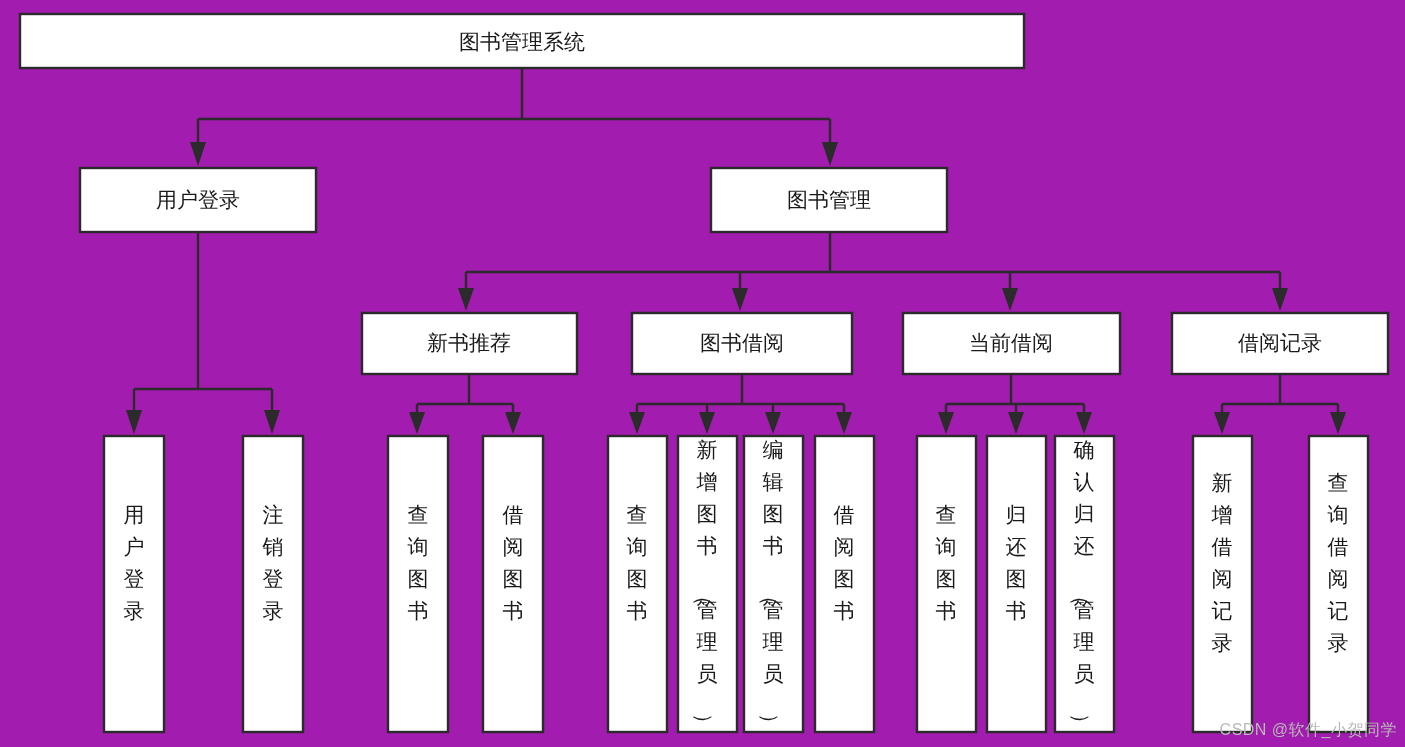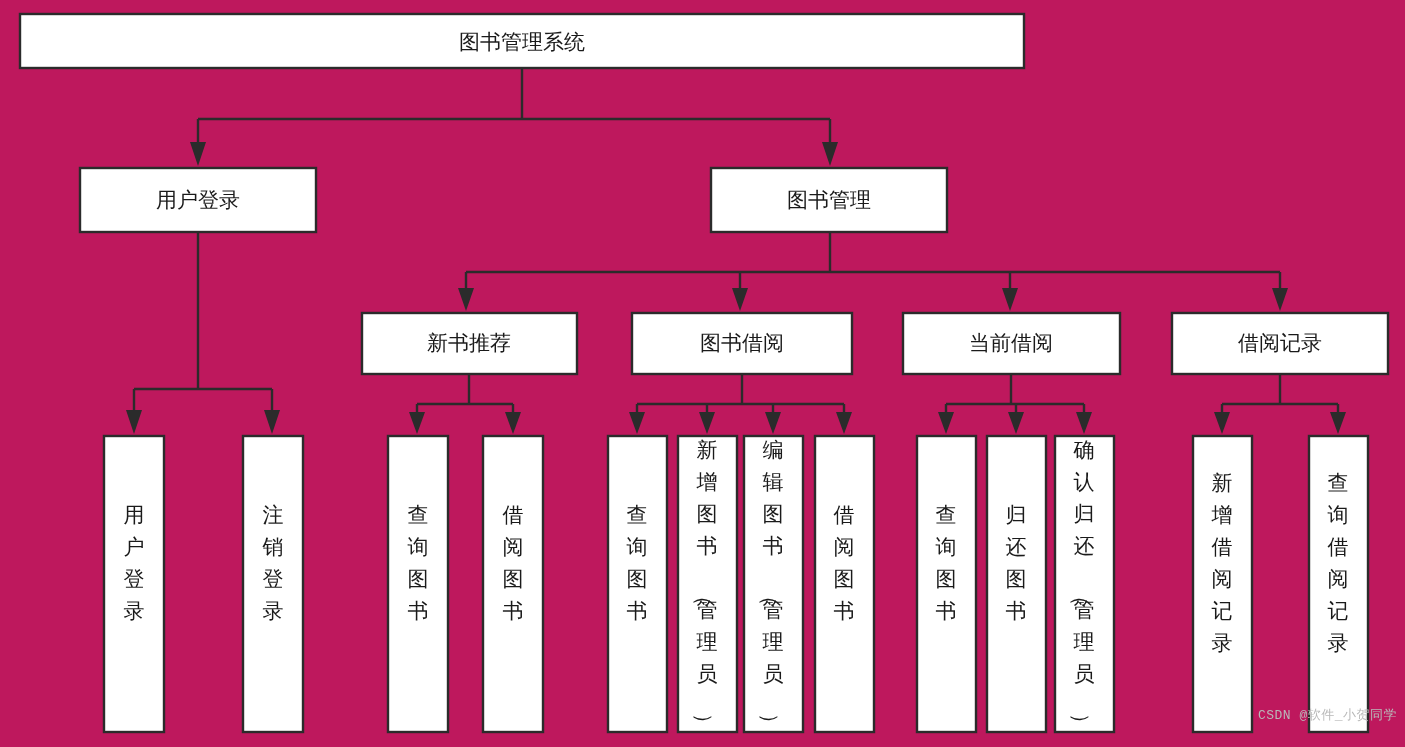--- a/index.html
+++ b/index.html
@@ -7,21 +7,21 @@
     padding: 0;
     background: #ffffff;
   }
   body {
     font-family: "DejaVu Sans", "Liberation Sans", sans-serif;
   }
   #diagram-root {
     position: relative;
     width: 1405px;
     height: 747px;
-    background: #be185d;
+    background: #a21caf;
     overflow: hidden;
   }
   svg.diagram-canvas {
     position: absolute;
     left: 0;
     top: 0;
     width: 1405px;
     height: 747px;
   }
   .node-box {
@@ -47,23 +47,23 @@
     stroke-width: 2.4;
     fill: none;
   }
   .arrow-head {
     fill: #2b2b2b;
     stroke: none;
   }
   .watermark-text {
     position: absolute;
     right: 8px;
-    bottom: 23px;
-    font-family: Liberation Mono, monospace;
-    font-size: 13px;
+    bottom: 6px;
+    font-family: Liberation Sans, sans-serif;
+    font-size: 16px;
     color: #b9b9b9;
     white-space: nowrap;
     letter-spacing: 0.5px;
   }
 </style>
 </head>
 <body>
 
 <div id="diagram-root">
 

